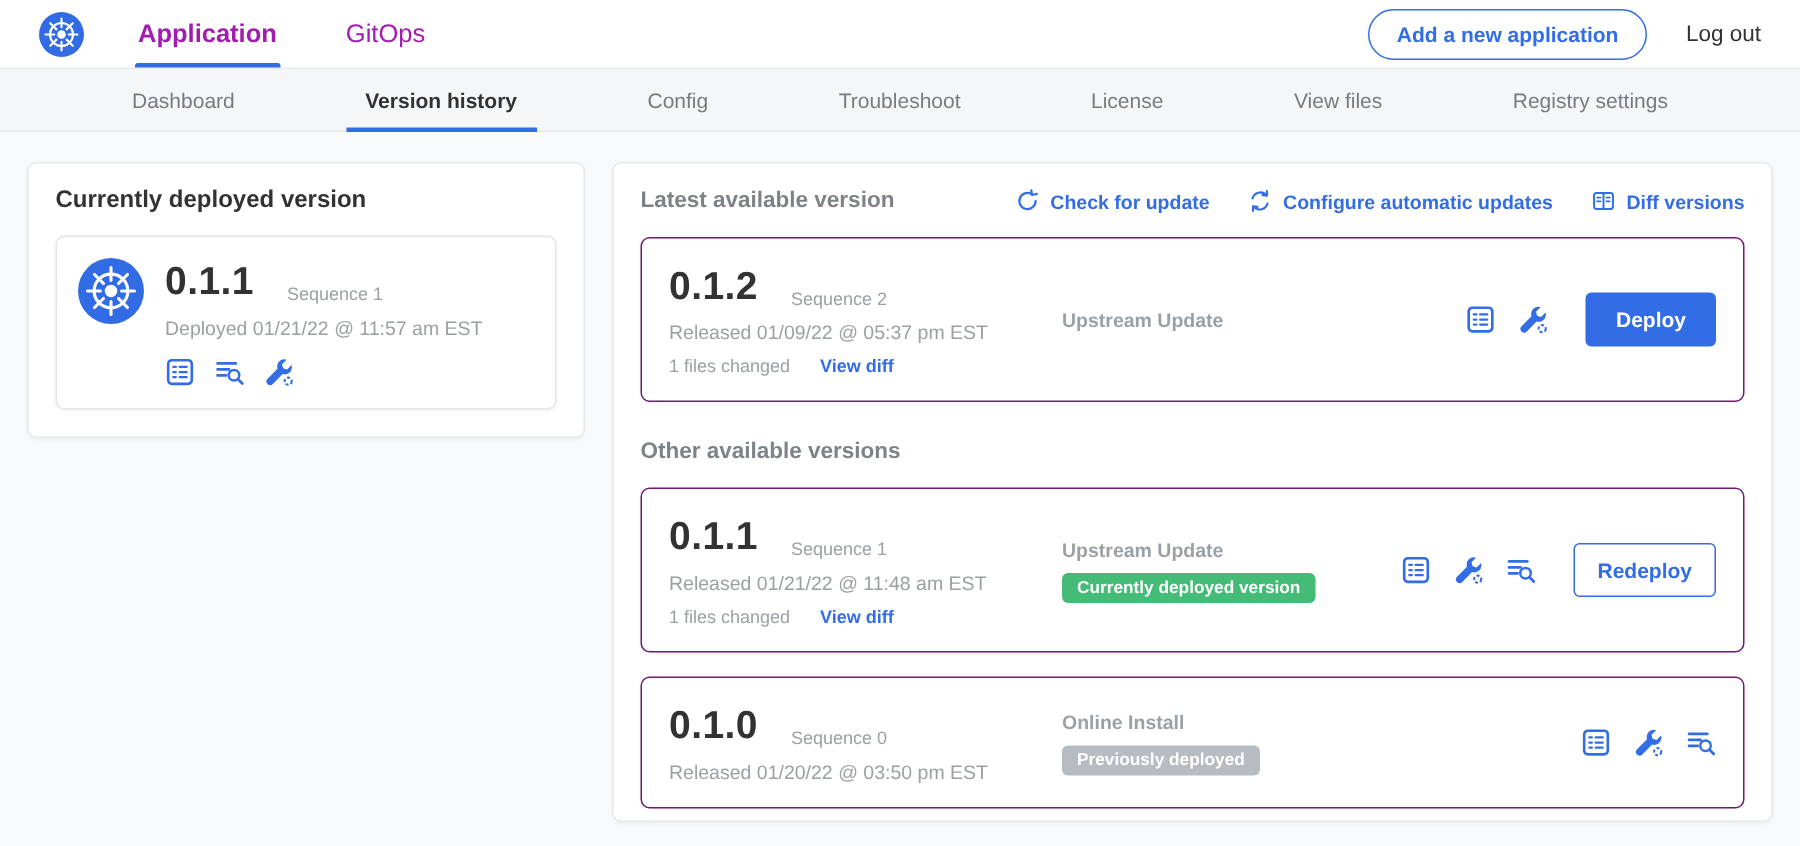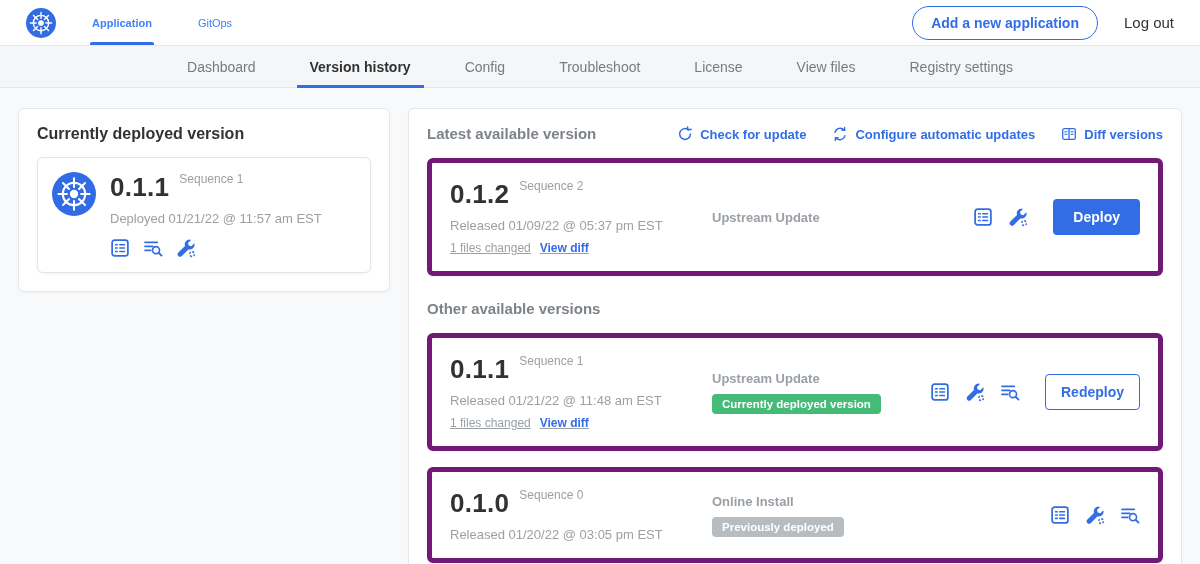--- a/index.html
+++ b/index.html
@@ -13,38 +13,38 @@
 
   
   .topbar {
     height: 46px; background: #fff; border-bottom: 1px solid #e8eaec;
     display: flex; align-items: center; padding: 0 26px;
   }
   .logo-badge { width: 30px; height: 30px; flex: 0 0 30px; margin-right: 34px; }
   .top-tabs { display: flex; height: 100%; }
   .top-tab {
     position: relative; display: flex; align-items: center;
-    padding: 0 2px; margin-right: 42px; font-size: 11px; color: #3b82f6; cursor: pointer;
+    padding: 0 2px; margin-right: 42px; font-size: 17px; color: #a21caf; cursor: pointer;
   }
   .top-tab.active { font-weight: 700; }
   .top-tab.active::after {
     content: ""; position: absolute; left: 0; right: 0; bottom: 0;
     height: 3px; background: #326DE6; border-radius: 2px 2px 0 0;
   }
   .add-app-btn {
     margin-left: auto; background: #fff; border: 1px solid #326DE6; color: #326DE6;
     font-family: inherit; font-weight: 700; font-size: 14px;
     padding: 8px 18px; border-radius: 18px; cursor: pointer;
   }
   .logout { margin-left: 26px; font-size: 15px; cursor: pointer; }
 
   
   .subnav {
     height: 42px; background: #f4f6f8; border-bottom: 1px solid #e5e8ea;
-    display: flex; justify-content: center;
+    display: flex; justify-content: center; gap: 33px;
   }
   .subnav-tab {
     position: relative; display: flex; align-items: center;
     padding: 0 27px; font-size: 14px; color: #767c81; cursor: pointer;
   }
   .subnav-tab.active { color: #323232; font-weight: 700; }
   .subnav-tab.active::after {
     content: ""; position: absolute; left: 14px; right: 14px; bottom: -1px;
     height: 3px; background: #326DE6;
   }
@@ -59,43 +59,43 @@
   .panel-title-gray { font-size: 15px; font-weight: 700; color: #7d8388; }
 
   
   .deployed-panel { width: 372px; flex: 0 0 372px; padding: 16px 18px 18px; }
   .deployed-box {
     margin-top: 14px; border: 1px solid #e1e5e8; border-radius: 6px;
     padding: 14px; display: flex; gap: 14px; background: #fff;
     box-shadow: 0 1px 3px rgba(0,0,0,.05);
   }
   .deployed-logo { width: 44px; height: 44px; flex: 0 0 44px; }
-  .version-line { display: flex; align-items: flex-start; gap: 10px; }
+  .version-line { display: flex; align-items: flex-end; gap: 22px; }
   .version-number { font-size: 26px; font-weight: 700; letter-spacing: .3px; }
   .sequence { font-size: 12px; color: #9ba0a5; font-weight: 500; }
   .muted-line { margin-top: 8px; font-size: 13px; color: #9ba0a5; font-weight: 500; }
   .icon-row { margin-top: 12px; display: flex; gap: 13px; color: #326DE6; }
 
   
   .versions-panel { flex: 1; padding: 16px 18px 8px; }
   .vheader { display: flex; align-items: center; }
   .vactions { margin-left: auto; display: flex; gap: 26px; }
   .vlink {
     display: flex; align-items: flex-end; gap: 7px;
     color: #326DE6; font-size: 13px; font-weight: 700; cursor: pointer;
   }
   .vcard {
-    margin-top: 16px; border: 5px solid #701a75; border-radius: 6px;
+    margin-top: 16px; border: 1px solid #701a75; border-radius: 6px;
     padding: 16px 18px; display: flex; align-items: center; background: #fff;
     box-shadow: 0 1px 3px rgba(0,0,0,.04);
   }
   .vleft { width: 250px; flex: 0 0 250px; }
   .files-line {
     margin-top: 8px; font-size: 12px; color: #9ba0a5; font-weight: 500;
-    display: flex; align-items: flex-start; gap: 9px; text-decoration: underline;
+    display: flex; align-items: flex-start; gap: 20px;
   }
   .view-diff { color: #326DE6; font-weight: 700; font-size: 12px; cursor: pointer; }
   .vmiddle { flex: 1; padding: 0 12px; }
   .source { font-size: 13px; font-weight: 700; color: #9aa0a5; }
   .badge {
     display: inline-block; margin-top: 8px; padding: 4px 10px; border-radius: 4px;
     color: #fff; font-size: 11.5px; font-weight: 700;
   }
   .badge.green { background: #44BB77; }
   .badge.gray  { background: #B7BCC1; }
@@ -289,21 +289,21 @@
           <button class="btn btn-outline">Redeploy</button>
         </div>
       </div>
 
       <div class="vcard">
         <div class="vleft">
           <div class="version-line">
             <span class="version-number">0.1.0</span>
             <span class="sequence">Sequence 0</span>
           </div>
-          <div class="muted-line">Released 01/20/22 @ 03:05 pm EST</div>
+          <div class="muted-line">Released 01/20/22 @ 03:50 pm EST</div>
         </div>
         <div class="vmiddle">
           <div class="source">Online Install</div>
           <div class="badge gray">Previously deployed</div>
         </div>
         <div class="vright">
           <svg class="i">
               <use href="#ic-notes"></use>
             </svg>
           <svg class="i">

